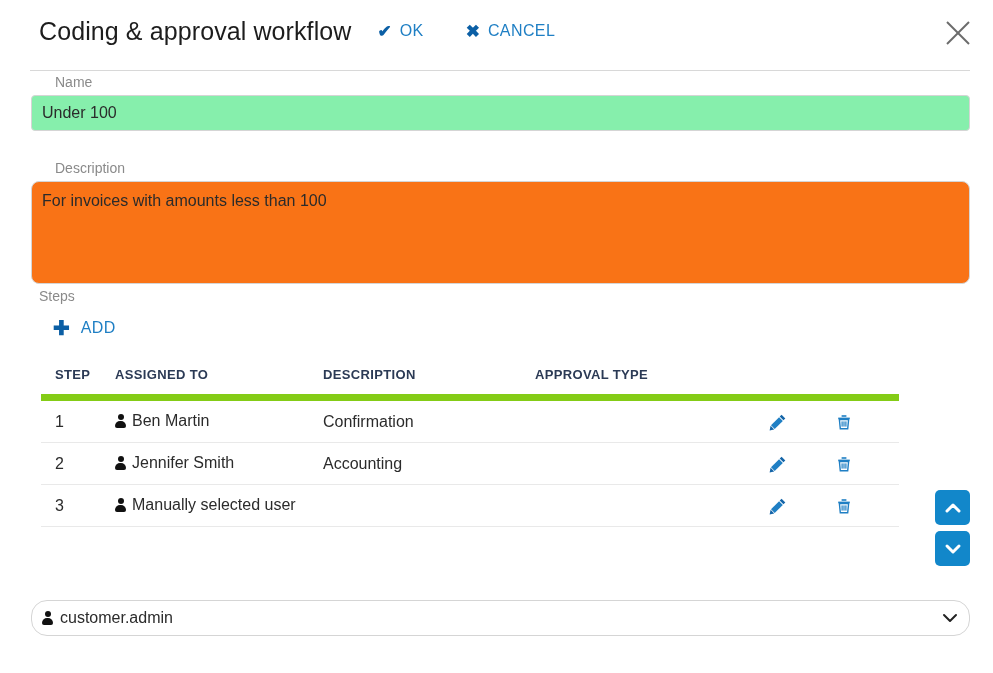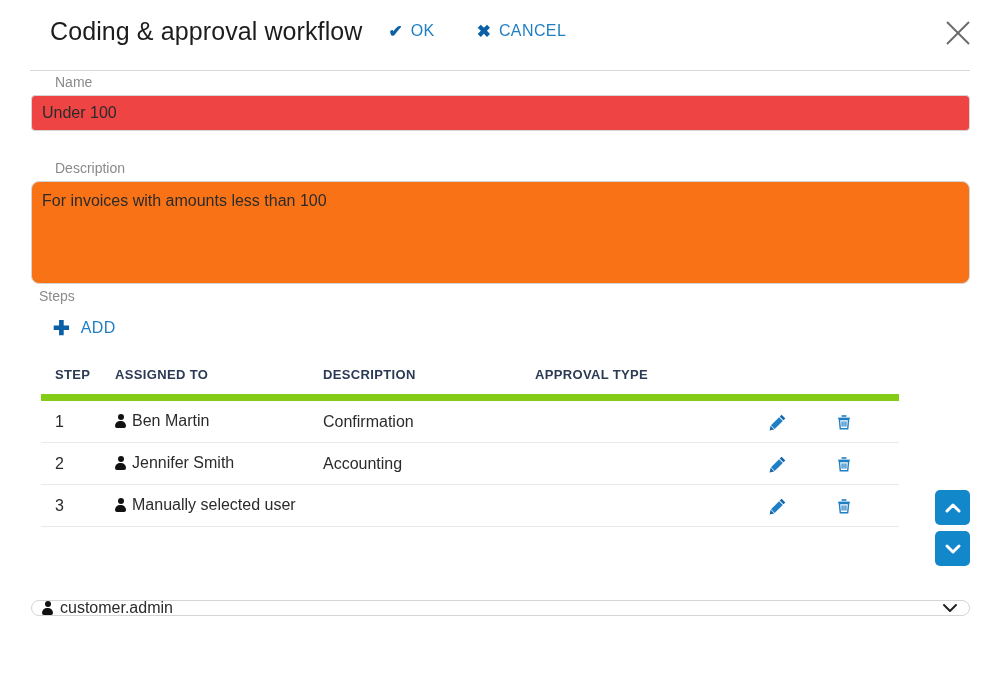--- a/index.html
+++ b/index.html
@@ -23,21 +23,21 @@
     padding: 0 30px;
     box-sizing: border-box;
     display: flex;
     align-items: center;
   }
   .dialog-title {
     font-size: 25px;
     font-weight: 400;
     color: #1d1d1d;
     letter-spacing: 0.1px;
-    margin-left: 20px;
+    margin-left: 9px;
     white-space: nowrap;
   }
   .header-action {
     display: inline-flex;
     align-items: center;
     gap: 8px;
     cursor: pointer;
     user-select: none;
     white-space: nowrap;
   }
@@ -96,21 +96,21 @@
   .text-input {
     width: 100%;
     height: 36px;
     box-sizing: border-box;
     border: 1px solid #d5d5d5;
     border-radius: 4px;
     padding: 0 10px;
     font-size: 16px;
     font-family: "Liberation Sans", sans-serif;
     color: #2b2b2b;
-    background: #ef4444;
+    background: #86efac;
     outline: none;
   }
   .text-area {
     width: 100%;
     height: 103px;
     box-sizing: border-box;
     border: 1px solid #d5d5d5;
     border-radius: 8px;
     padding: 8px 10px;
     font-size: 16px;
@@ -256,21 +256,21 @@
   
   .exception-section {
     position: absolute;
     left: 31px;
     right: 23px;
     top: 600px;
   }
   .select-wrap { position: relative; }
   .select-display {
     width: 100%;
-    height: 16px;
+    height: 36px;
     box-sizing: border-box;
     border: 1px solid #d5d5d5;
     border-radius: 16px;
     padding: 0 32px 0 10px;
     background: #ffffff;
     display: flex;
     align-items: center;
     gap: 7px;
     font-size: 16px;
     color: #2b2b2b;

